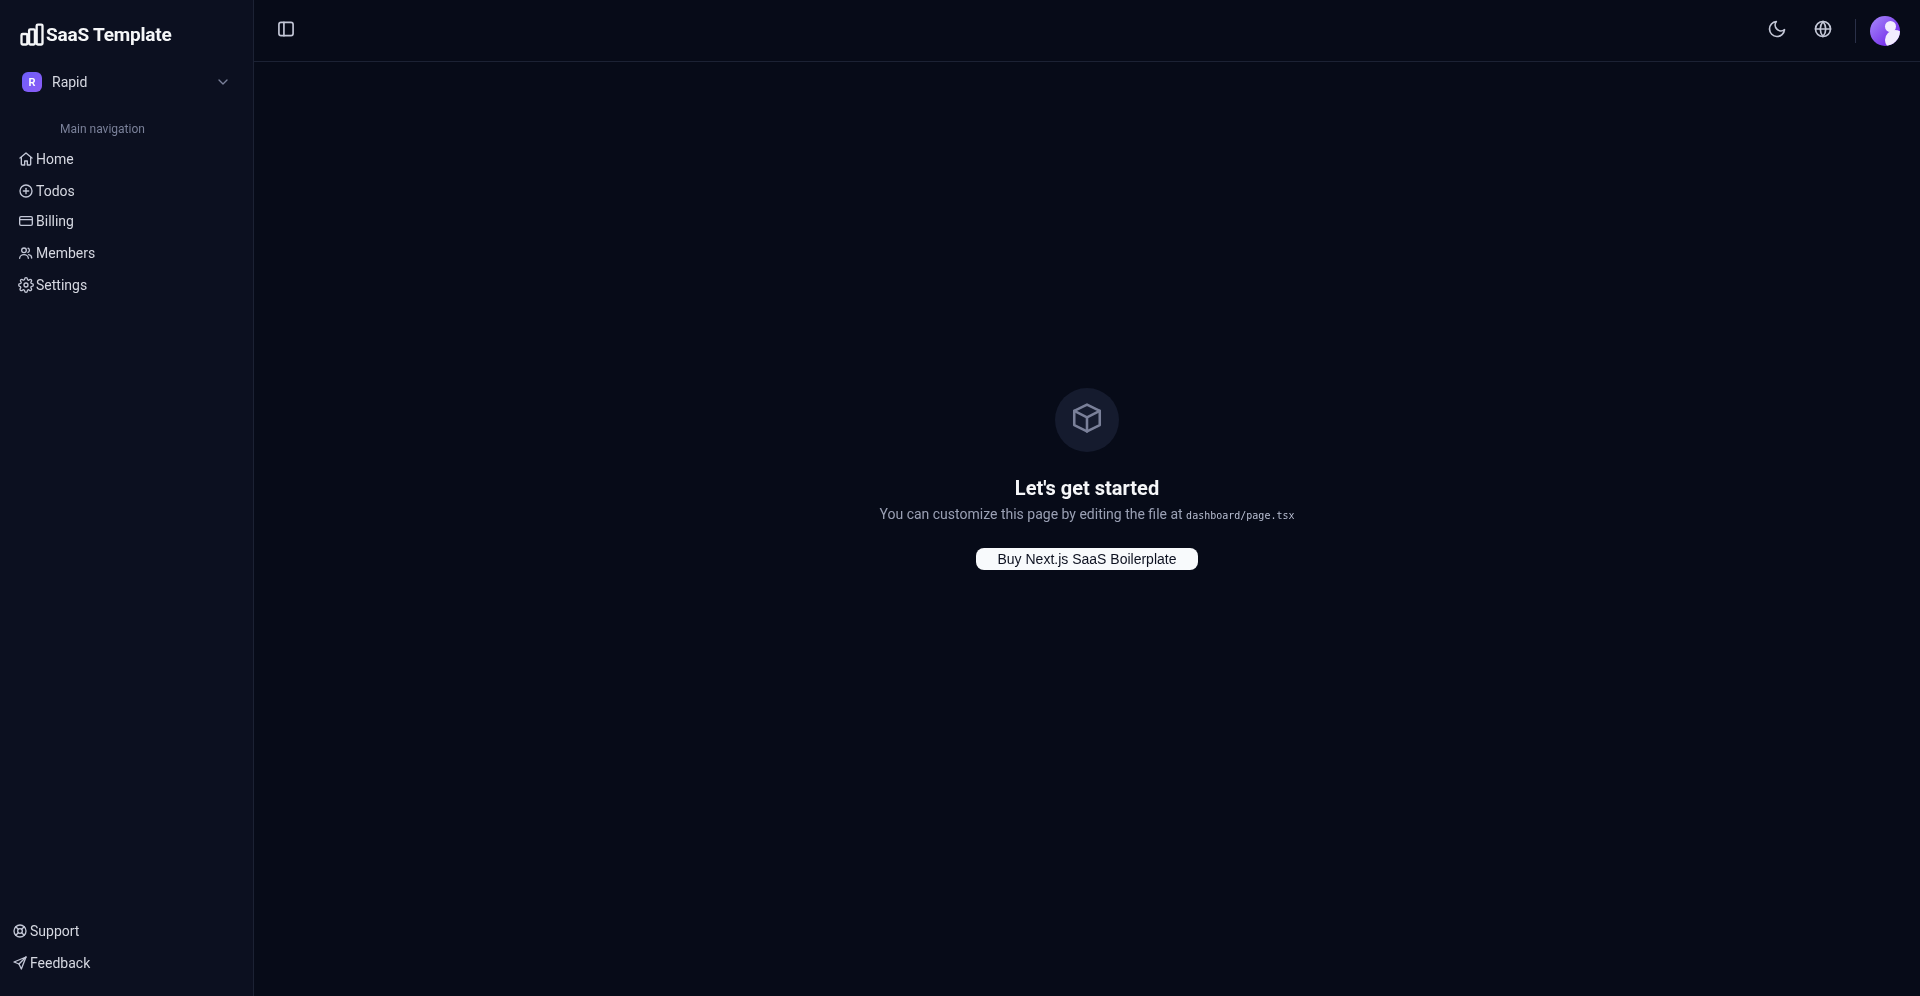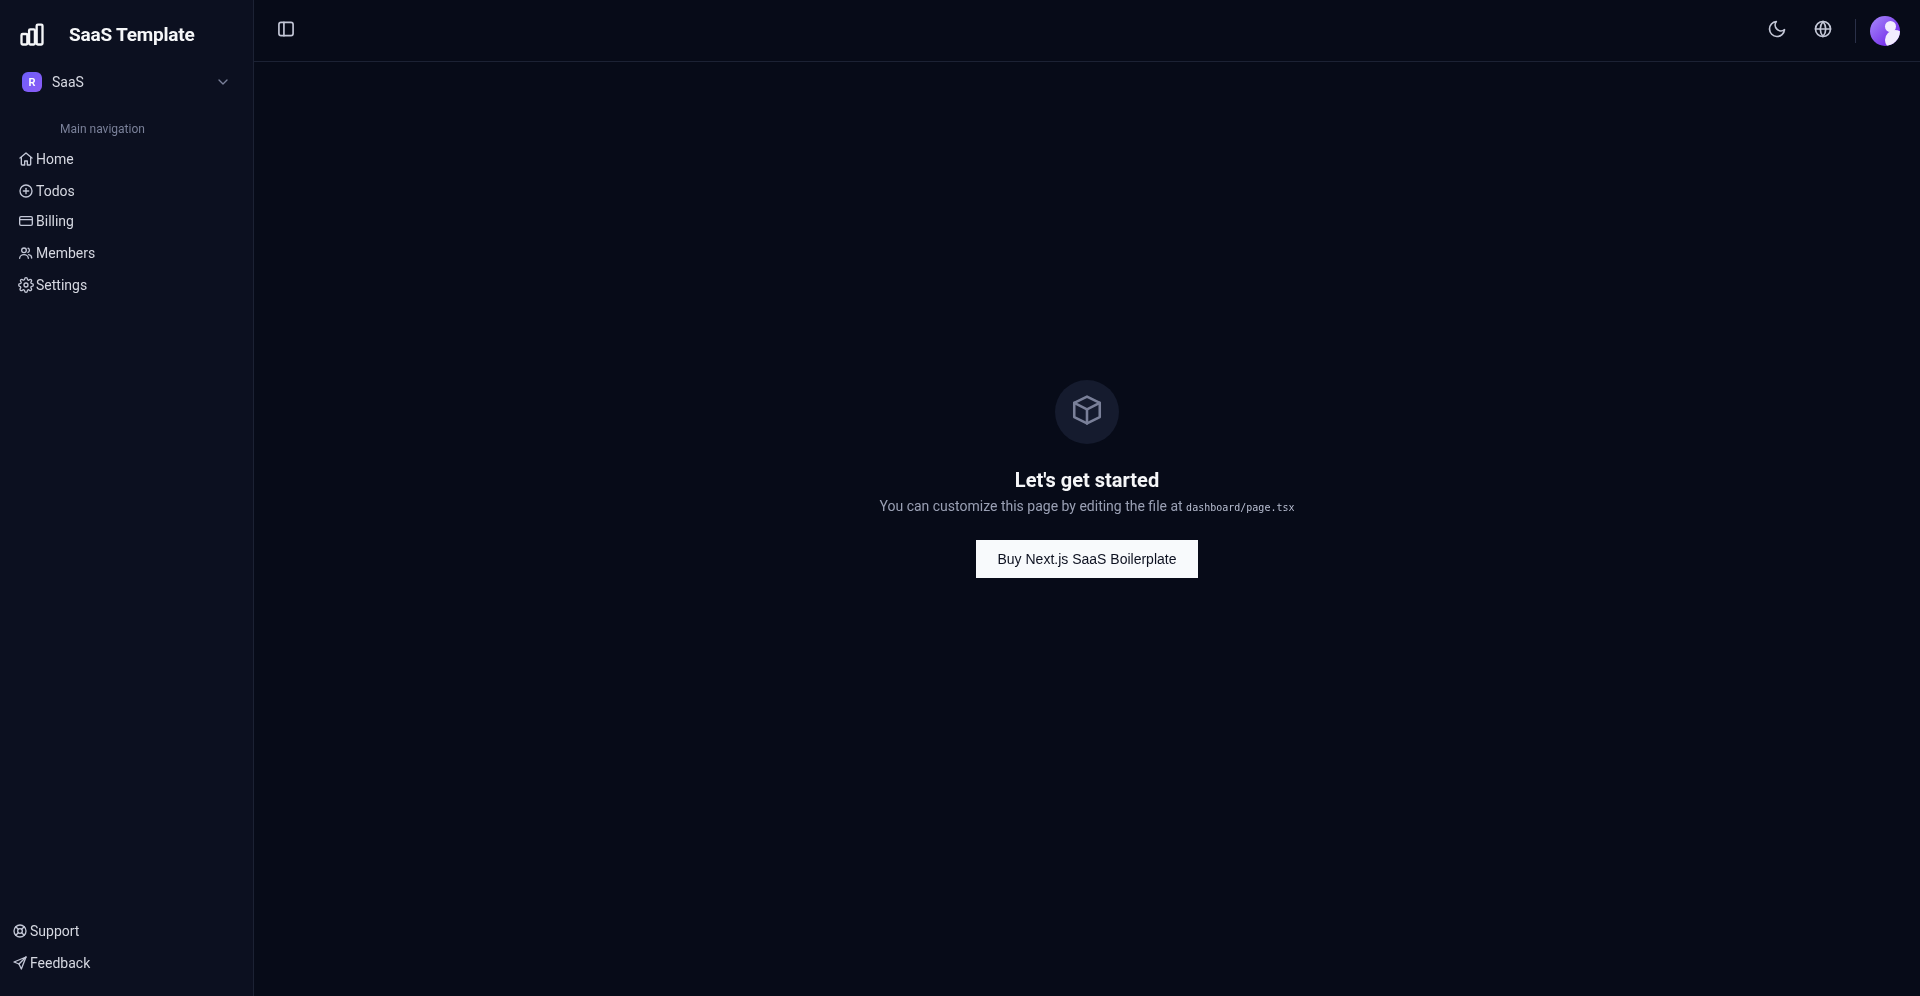--- a/index.html
+++ b/index.html
@@ -25,21 +25,21 @@
       background: #0c1020;
       border-right: 1px solid #1c2234;
       display: flex;
       flex-direction: column;
       padding: 14px 0;
     }
     
     .logo-row {
       display: flex;
       align-items: center;
-      gap: 23px;
+      gap: 0;
       padding: 6px 18px 14px 18px;
     }
     
     .logo-icon {
       width: 28px;
       height: 28px;
       color: #f5f6f8;
     }
     
     .logo-text {
@@ -254,22 +254,22 @@
       font-family: ui-monospace, SFMono-Regular, Menlo, Monaco, Consolas, monospace;
       font-size: 10px;
       color: #b9bfd2;
     }
     
     .primary-btn {
       background: #f8fafc;
       color: #0d1120;
       font-size: 14px;
       font-weight: 500;
-      padding: 11px 22px;
-      border-radius: 0;
+      padding: 3px 22px;
+      border-radius: 8px;
       border: none;
       cursor: pointer;
     }
   </style>
 </head>
 <body>
 
 <aside class="sidebar">
   <div class="logo-row">
     <span class="logo-icon">
@@ -279,21 +279,21 @@
         <rect x="16" y="4" width="5" height="17" rx="1"></rect>
       </svg>
     </span>
     <span class="logo-text">SaaS Template</span>
   </div>
 
   <div class="org-selector">
     <div class="org-avatar">
       <span>R</span>
     </div>
-    <span class="org-name">SaaS</span>
+    <span class="org-name">Rapid</span>
     <span class="chevron-icon">
       <svg viewBox="0 0 24 24" fill="none" stroke="currentColor" stroke-width="2" stroke-linecap="round" stroke-linejoin="round">
         <polyline points="6 9 12 15 18 9"></polyline>
       </svg>
     </span>
   </div>
 
   <div class="section-label">Main navigation</div>
   <div class="nav-list">
     <div class="nav-item">

